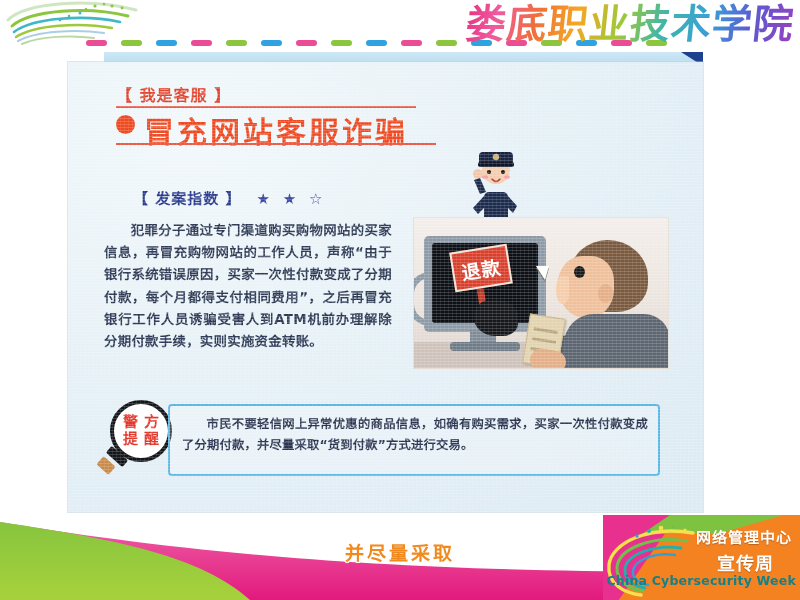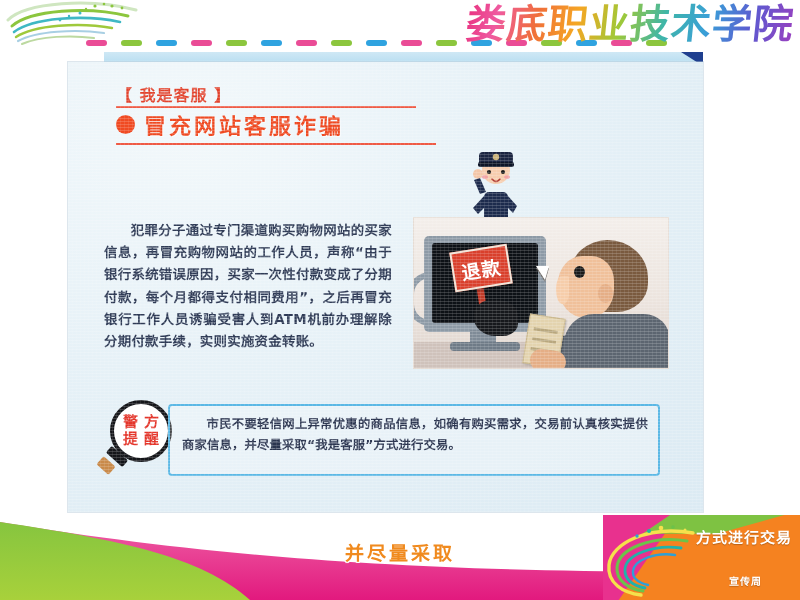--- a/index.html
+++ b/index.html
@@ -75,21 +75,21 @@
   .rule { position:absolute; height:2px; background:#ef5a45; }
   .rule-top { left:48px; top:44px; width:300px; }
   .rule-bot { left:48px; top:81px; width:320px; }
 
   .bullet-dot {
     position:absolute; left:48px; top:53px; width:19px; height:19px;
     border-radius:50%; background:#f04a22;
   }
   .main-title {
     position:absolute; left:76px; top:46px;
-    font-size:22px; font-weight:700; color:#ef4a22; letter-spacing:3px;
+    font-size:30px; font-weight:700; color:#ef4a22; letter-spacing:3px;
     white-space:nowrap;
     text-shadow:1px 1px 0 rgba(255,255,255,.6);
   }
 
   
   .mascot { position:absolute; left:392px; top:72px; width:72px; height:102px; }
 
   
   .index-row { position:absolute; left:65px; top:125px; white-space:nowrap; }
   .index-label { font-size:15px; font-weight:700; color:#2b3c8c; letter-spacing:1px; }
@@ -233,24 +233,23 @@
     background:#7ec242;
     clip-path:polygon(34% 0, 92% 0, 58% 22%, 20% 22%);
   }
   .cw-arcs { position:absolute; left:-6px; top:6px; width:120px; height:78px; }
   .cw-cn1 {
     position:absolute; right:8px; top:11px;
     font-size:15px; font-weight:700; color:#fff; letter-spacing:1px;
     text-shadow:0 1px 1px rgba(0,0,0,.25);
   }
   .cw-cn2 {
-    position:absolute; right:38px; top:34px;
-    font-size:10px; font-weight:700; color:#fff; letter-spacing:1px;
+    position:absolute; right:26px; top:34px;
+    font-size:18px; font-weight:700; color:#fff; letter-spacing:1px;
     text-shadow:0 1px 1px rgba(0,0,0,.25);
-    margin-top:24px;
   }
   .cw-en {
     position:absolute; right:4px; top:58px;
     font-size:12.5px; font-weight:700; color:#14808a; letter-spacing:.2px;
     font-family:"DejaVu Sans","Liberation Sans",sans-serif;
   }
 </style>
 </head>
 <body>
 
@@ -332,20 +331,24 @@
         <rect x="19" y="18" width="34" height="13" rx="4" fill="#1a2440"></rect>
         <rect x="18" y="28" width="36" height="5" rx="2" fill="#0d1527"></rect>
         <circle cx="36" cy="23" r="3.2" fill="#c9b27a"></circle>
         <circle cx="29" cy="38" r="2.1" fill="#1a1a1a"></circle>
         <circle cx="43" cy="38" r="2.1" fill="#1a1a1a"></circle>
         <ellipse cx="25" cy="43" rx="3" ry="2" fill="#f39aa0" opacity=".8"></ellipse>
         <ellipse cx="47" cy="43" rx="3" ry="2" fill="#f39aa0" opacity=".8"></ellipse>
         <path d="M32 45 q4 5 8 0" stroke="#b0392f" stroke-width="1.6" fill="none" stroke-linecap="round"></path>
       </svg>
 
+      <div class="index-row">
+        <span class="index-label">【 发案指数 】</span>
+        <span class="stars">★ ★ ☆</span>
+      </div>
 
       <div class="body-text">犯罪分子通过专门渠道购买购物网站的买家信息，再冒充购物网站的工作人员，声称“由于银行系统错误原因，买家一次性付款变成了分期付款，每个月都得支付相同费用”，之后再冒充银行工作人员诱骗受害人到ATM机前办理解除分期付款手续，实则实施资金转账。</div>
 
       <div class="illo">
         <div class="illo-sky"></div>
         <div class="illo-desk"></div>
 
         <div class="monitor-cable"></div>
         <div class="monitor-body">
           <div class="monitor-screen"></div>
@@ -381,21 +384,21 @@
           <div class="badge-chars">
             <span>警</span>
             <span>方</span>
             <span>提</span>
             <span>醒</span>
           </div>
         </div>
       </div>
 
       <div class="tipbox">
-        <div class="tip-text">市民不要轻信网上异常优惠的商品信息，如确有购买需求，交易前认真核实提供商家信息，并尽量采取“我是客服”方式进行交易。</div>
+        <div class="tip-text">市民不要轻信网上异常优惠的商品信息，如确有购买需求，买家一次性付款变成了分期付款，并尽量采取“货到付款”方式进行交易。</div>
       </div>
 
     </div>
   </div>
 
   <div class="footer">
     <svg width="800" height="88" viewBox="0 0 800 88" style="position:absolute;left:0;top:0">
       <defs>
         <linearGradient id="gGreen" x1="0" y1="0" x2="0" y2="1">
           <stop offset="0" stop-color="#86c53f"></stop>
@@ -426,18 +429,19 @@
         </g>
         <g>
           <circle cx="64" cy="7" r="2.3" fill="#f5e14c"></circle>
           <circle cx="76" cy="6" r="1.8" fill="#6cc24a"></circle>
           <circle cx="52" cy="10" r="2.0" fill="#20b2aa"></circle>
           <circle cx="40" cy="15" r="1.7" fill="#2f9fd6"></circle>
           <circle cx="88" cy="9" r="1.5" fill="#f5e14c"></circle>
         </g>
       </svg>
 
-      <div class="cw-cn1">方式进行交易</div>
+      <div class="cw-cn1">网络管理中心</div>
       <div class="cw-cn2">宣传周</div>
+      <div class="cw-en">China Cybersecurity Week</div>
     </div>
   </div>
 
 </div>
 
 </body></html>

